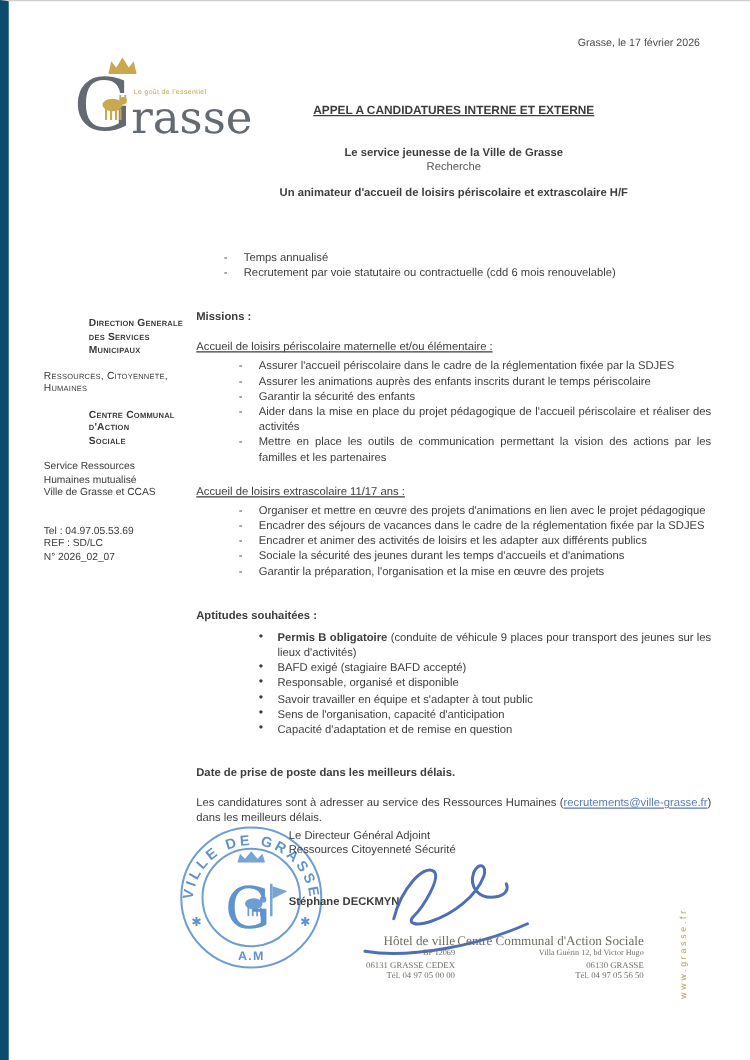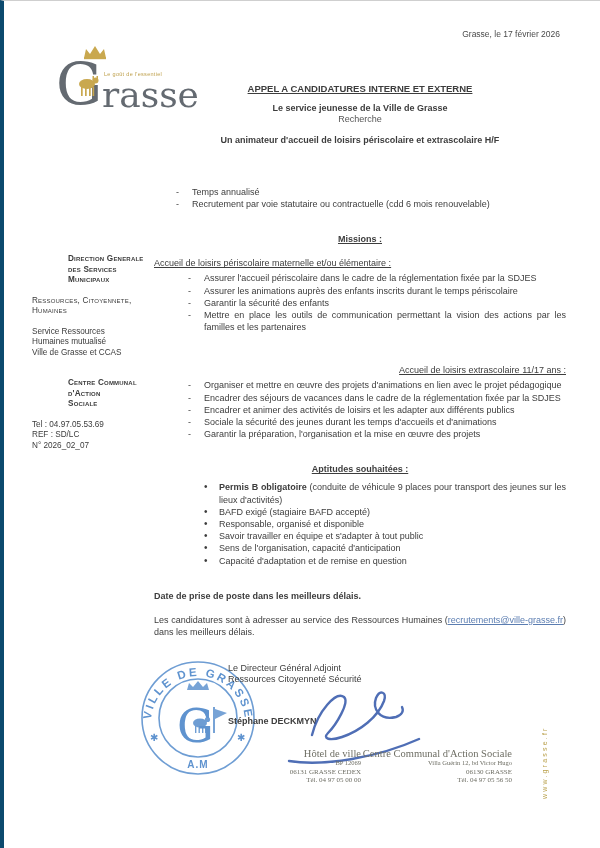--- a/index.html
+++ b/index.html
@@ -3,50 +3,50 @@
 <meta charset="utf-8">
 <style>
   html,body{margin:0;padding:0;}
   body{
     width:600px;height:848px;background:#f2f2f2;
     font-family:"Liberation Sans",sans-serif;color:#3d3d3d;
     position:relative;overflow:hidden;
   }
   .page{
     position:absolute;inset:0;background:#ffffff;
-    border-left:4px solid #0c4a6e;border-top:1px solid #cfcfcf;
+    border-left:7px solid #0c4a6e;border-top:1px solid #cfcfcf;
   }
   
   .date{position:absolute;top:28px;right:40px;font-size:8.5px;color:#4a4a4a;}
   .logo{position:absolute;left:52px;top:44px;width:160px;height:80px;}
   .logo-g{position:absolute;left:0;top:10px;font-family:"DejaVu Serif","Liberation Serif",serif;
     font-size:58px;line-height:58px;color:#646a71;}
   .logo-rest{position:absolute;left:46px;top:32px;font-family:"DejaVu Serif","Liberation Serif",serif;
     font-size:36px;line-height:36px;color:#646a71;}
   .logo-tagline{position:absolute;left:48px;top:26px;font-size:5.5px;color:#bfa14e;letter-spacing:.3px;}
   .logo-crown{position:absolute;left:26px;top:0;}
   .logo-lamb{position:absolute;left:20px;top:30px;}
   
   .main{position:absolute;left:150px;top:0;width:412px;padding-top:82px;font-size:9px;line-height:11px;}
   .hd{text-align:center;}
   .hd-title{font-weight:bold;text-decoration:underline;font-size:9.5px;}
-  .hd-sub{font-weight:bold;margin-top:9px;}
+  .hd-sub{font-weight:bold;margin-top:23px;}
   .hd-rech{margin-top:0;color:#555;}
   .hd-job{font-weight:bold;margin-top:10px;}
   
   ul{margin:0;padding:0;list-style:none;}
   .dash-list li,.dot-list li{position:relative;text-align:justify;line-height:12.2px;}
   .dash-list li{padding-left:50px;}
   .dash-list li::before{content:"-";position:absolute;left:34px;}
   .intro-list{margin-top:40px;}
   .intro-list li{padding-left:38px;text-align:left;}
   .intro-list li::before{left:22px;}
   .dot-list li{padding-left:65px;}
   .dot-list li::before{content:"•";position:absolute;left:50px;font-size:10px;}
-  .sec-heading{font-weight:bold;text-decoration:underline;margin-top:24px;text-align:center;}
+  .sec-heading{font-weight:bold;margin-top:24px;}
   .sub-heading{text-decoration:underline;margin-top:13px;margin-bottom:3px;}
   .apt-heading{margin-top:24px;margin-bottom:6px;}
   .bold-line{font-weight:bold;margin-top:24px;}
   .apply{margin-top:12px;text-align:justify;line-height:12.2px;}
   a.mail{color:#5b7db1;text-decoration:underline;cursor:pointer;}
   
   .sidebar{position:absolute;left:28px;top:253px;width:120px;font-size:8.2px;line-height:10.5px;color:#3b3b3b;}
   .sb-caps{font-variant:small-caps;letter-spacing:.2px;}
   .sb-bold{font-weight:bold;margin-left:36px;}
   .sb-block{margin-bottom:10px;}
@@ -106,28 +106,28 @@
 
   <div class="sidebar">
     <div class="sb-block sb-caps sb-bold">
       <div>Direction Generale</div>
       <div>des Services Municipaux</div>
     </div>
     <div class="sb-block sb-caps">
       <div>Ressources, Citoyennete,</div>
       <div>Humaines</div>
     </div>
+    <div class="sb-block sb-caps sb-bold">
+      <div>Centre Communal d'Action</div>
+      <div>Sociale</div>
+    </div>
     <div class="sb-block sb-gap-lg">
       <div>Service Ressources</div>
       <div>Humaines mutualisé</div>
       <div>Ville de Grasse et CCAS</div>
-    </div>
-    <div class="sb-block sb-caps sb-bold">
-      <div>Centre Communal d'Action</div>
-      <div>Sociale</div>
     </div>
     <div class="sb-block sb-gap-md">
       <div>Tel : 04.97.05.53.69</div>
       <div>REF : SD/LC</div>
       <div>N° 2026_02_07</div>
     </div>
   </div>
 
   <div class="main">
     <div class="hd">
@@ -142,24 +142,25 @@
         <li>Recrutement par voie statutaire ou contractuelle (cdd 6 mois renouvelable)</li>
       </ul>
 
     <div class="sec-heading">Missions :</div>
 
     <div class="sub-heading">Accueil de loisirs périscolaire maternelle et/ou élémentaire :</div>
     <ul class="dash-list">
         <li>Assurer l'accueil périscolaire dans le cadre de la réglementation fixée par la SDJES</li>
         <li>Assurer les animations auprès des enfants inscrits durant le temps périscolaire</li>
         <li>Garantir la sécurité des enfants</li>
+        <li>Aider dans la mise en place du projet pédagogique de l'accueil périscolaire et réaliser des activités</li>
         <li>Mettre en place les outils de communication permettant la vision des actions par les familles et les partenaires</li>
       </ul>
 
-    <div class="sub-heading" style="margin-top:32px;text-align:right;">Accueil de loisirs extrascolaire 11/17 ans :</div>
+    <div class="sub-heading" style="margin-top:16px;">Accueil de loisirs extrascolaire 11/17 ans :</div>
     <ul class="dash-list">
         <li>Organiser et mettre en œuvre des projets d'animations en lien avec le projet pédagogique</li>
         <li>Encadrer des séjours de vacances dans le cadre de la réglementation fixée par la SDJES</li>
         <li>Encadrer et animer des activités de loisirs et les adapter aux différents publics</li>
         <li>Sociale la sécurité des jeunes durant les temps d'accueils et d'animations</li>
         <li>Garantir la préparation, l'organisation et la mise en œuvre des projets</li>
       </ul>
 
     <div class="sec-heading apt-heading">Aptitudes souhaitées :</div>
     <ul class="dot-list">

